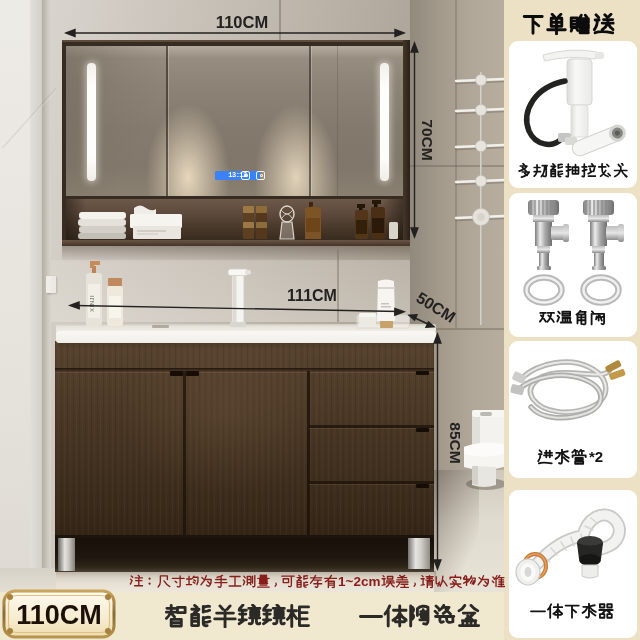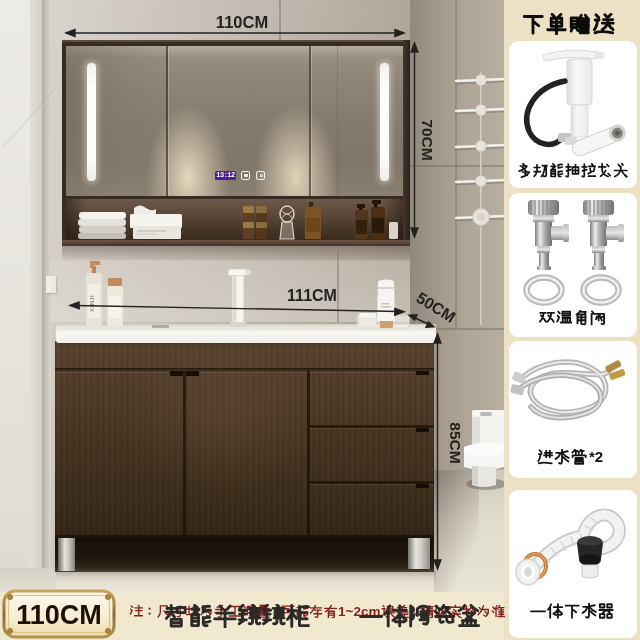--- a/index.html
+++ b/index.html
@@ -205,21 +205,21 @@
 <div class="abs" style="left:166px;top:46px;width:2px;height:150px;background:rgba(50,42,33,.65);box-shadow:1px 0 0 rgba(235,230,220,.3);"></div>
 
 <div class="abs" style="left:309px;top:46px;width:2px;height:150px;background:rgba(50,42,33,.6);box-shadow:1px 0 0 rgba(235,230,220,.3);"></div>
 
 <div class="abs" style="left:337px;top:46px;width:1px;height:150px;background:rgba(90,80,68,.3);"></div>
 
 <div class="abs" style="left:87px;top:63px;width:9px;height:118px;background:linear-gradient(180deg,#f2f0ea,#fdfdfb 20%,#fdfdfb 80%,#efede6);border-radius:4px;box-shadow:0 0 6px 2px rgba(255,252,242,.45);"></div>
 
 <div class="abs" style="left:380px;top:63px;width:9px;height:118px;background:linear-gradient(180deg,#f2f0ea,#fdfdfb 20%,#fdfdfb 80%,#efede6);border-radius:4px;box-shadow:0 0 6px 2px rgba(255,252,242,.45);"></div>
 
-<div class="abs" style="left:215px;top:170.5px;width:21px;height:9px;background:#4c1d95;border-radius:1.5px;color:#fdfdf8;font-family:'Liberation Mono',monospace;font-size:7px;font-weight:bold;line-height:9px;text-align:center;letter-spacing:-0.5px;">13:12</div>
+<div class="abs" style="left:215px;top:170.5px;width:45px;height:9px;background:#3b82f6;border-radius:1.5px;color:#fdfdf8;font-family:'Liberation Mono',monospace;font-size:7px;font-weight:bold;line-height:9px;text-align:center;letter-spacing:-0.5px;">13:12</div>
 
 <div class="abs" style="left:241px;top:171px;width:9px;height:8.5px;border:1px solid rgba(255,255,255,.9);border-radius:2px;box-sizing:border-box;">
       <div class="abs" style="left:2px;top:1.5px;width:3.5px;height:3.5px;background:rgba(255,255,255,.85);border-radius:1px;"></div>
     </div>
 
 <div class="abs" style="left:256px;top:171px;width:9px;height:8.5px;border:1px solid rgba(255,255,255,.9);border-radius:2px;box-sizing:border-box;">
       <div class="abs" style="left:2.5px;top:1.5px;width:3px;height:3.5px;border:1px solid rgba(255,255,255,.9);border-radius:50%;box-sizing:border-box;"></div>
     </div>
 
 <div class="abs" style="left:66px;top:199px;width:337px;height:41px;background:linear-gradient(180deg,#6d5949 0%,#5d4a3c 35%,#463628 75%,#392b1f 100%);"></div>
@@ -571,21 +571,21 @@
 <svg class="cjk abs" style="left:530px;top:603px;" width="85" height="17" viewBox="0 0 85 17" stroke="#141414" stroke-width="11.5">
   <use href="#gyi" x="0" y="0" width="16" height="16"></use>
   <use href="#gti" x="17" y="0" width="16" height="16"></use>
   <use href="#gxia" x="34" y="0" width="16" height="16"></use>
   <use href="#gshui" x="51" y="0" width="16" height="16"></use>
   <use href="#gqi4" x="68" y="0" width="16" height="16"></use>
 </svg>
 
 <div class="abs" style="left:0;top:592px;width:504px;height:48px;background:#f1e8d0;"></div>
 
-<div class="abs" style="left:129px;top:574px;width:380px;height:16px;margin-top:30px;">
+<div class="abs" style="left:129px;top:574px;width:380px;height:16px;">
   <svg class="cjk abs" style="left:0;top:0;" width="380" height="15" viewBox="0 0 380 15" stroke="#871e1b" stroke-width="9.8">
     <use href="#gzhu4" x="0" y="0.5" width="14" height="14"></use>
     <use href="#gcolon" x="14" y="0.5" width="14" height="14"></use>
     <use href="#gchi" x="28" y="0.5" width="14" height="14"></use>
     <use href="#gcun" x="42.2" y="0.5" width="14" height="14"></use>
     <use href="#gjun" x="56.4" y="0.5" width="14" height="14"></use>
     <use href="#gwei" x="70.6" y="0.5" width="14" height="14"></use>
     <use href="#gshou" x="84.8" y="0.5" width="14" height="14"></use>
     <use href="#ggong2" x="99" y="0.5" width="14" height="14"></use>
     <use href="#gce" x="113.2" y="0.5" width="14" height="14"></use>

